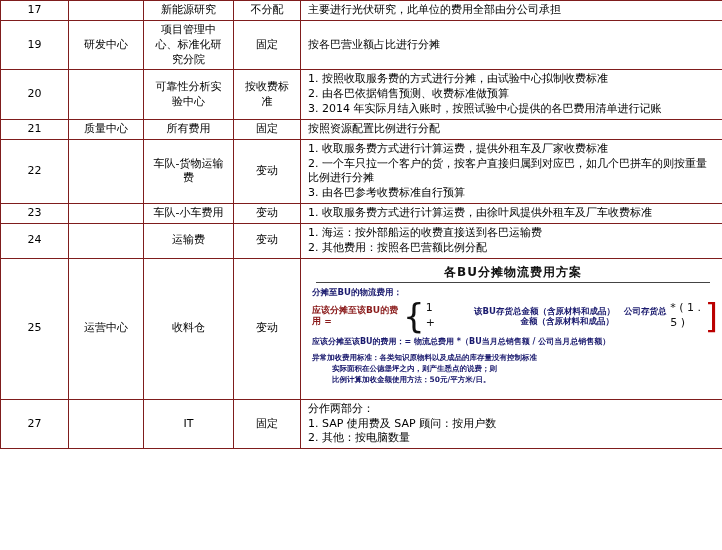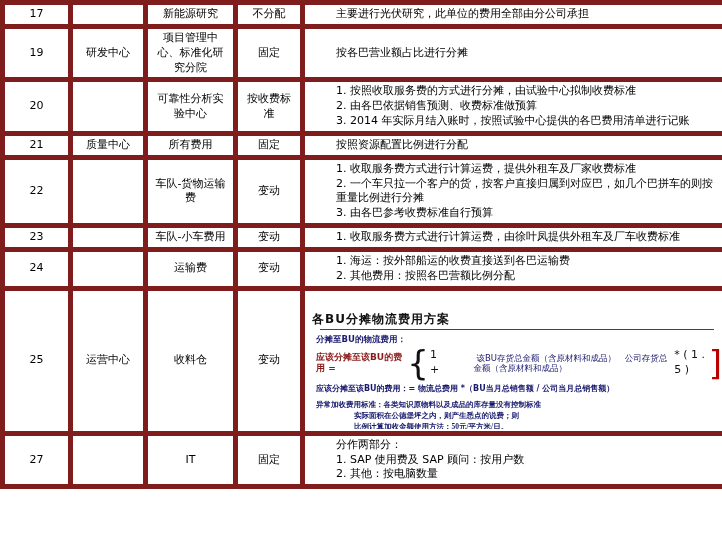--- a/index.html
+++ b/index.html
@@ -13,21 +13,21 @@
     font-family: "DejaVu Sans", "Liberation Sans", sans-serif;
     color: #000000;
     overflow: hidden;
   }
   table.sheet {
     border-collapse: collapse;
     table-layout: fixed;
     width: 722px;
   }
   table.sheet td {
-    border: 5px solid #7f1d1d;
+    border: 1px solid #7f1d1d;
     vertical-align: middle;
     padding: 2px 7px;
     font-size: 11px;
     line-height: 1.35;
   }
   col.c-no    { width: 68px; }
   col.c-ctr   { width: 75px; }
   col.c-item  { width: 90px; }
   col.c-type  { width: 67px; }
   col.c-desc  { width: 422px; }
@@ -48,39 +48,38 @@
   td.type {
     font-size: 11px;
   }
   td.desc {
     text-align: left;
     font-size: 11px;
     padding: 3px 5px;
   }
   td.desc div.line {
     white-space: normal;
-    margin-left: 24px;
   }
   
   .formula-box {
     position: relative;
     width: 410px;
     height: 135px;
     margin: 1px 0 0 0;
     background: #ffffff;
     overflow: hidden;
     font-family: "DejaVu Sans", "Liberation Sans", sans-serif;
   }
   .fb-title {
-    text-align: left;
+    text-align: center;
     font-size: 12px;
     font-weight: bold;
     color: #111;
     letter-spacing: 1px;
-    margin-top: 17px;
+    margin-top: 2px;
   }
   .fb-rule {
     width: 96%;
     height: 1px;
     background: #444;
     margin: 2px auto 4px auto;
   }
   .fb-sub {
     font-size: 8.5px;
     color: #1a1a6e;
@@ -105,23 +104,24 @@
     color: #111;
     margin: 0 1px;
   }
   .fb-onepl {
     font-size: 11px;
     color: #111;
     margin-right: 2px;
   }
   .fb-frac {
     display: inline-block;
+    text-align: center;
     font-size: 8.5px;
     color: #1a1a6e;
-    font-weight: normal;
+    font-weight: bold;
     line-height: 1.25;
     margin-left: 28px;
   }
   .fb-frac .num { padding: 0 3px; }
   .fb-frac .bar { border-top: 1px solid #1a1a6e; margin: 1px 0; }
   .fb-frac .den { padding: 0 3px; }
   .fb-tail {
     font-size: 11px;
     color: #111;
     margin-left: 2px;
@@ -138,21 +138,21 @@
     font-weight: bold;
     margin: 6px 0 0 4px;
   }
   .fb-note2 {
     font-size: 7.5px;
     color: #1a1a6e;
     font-weight: bold;
     margin: 5px 0 0 4px;
     line-height: 1.45;
   }
-  .fb-note2 .indent { display: block; margin-left: 38px; font-family: Liberation Serif, serif; }
+  .fb-note2 .indent { display: block; margin-left: 20px; }
 </style>
 </head>
 <body>
 
 <table class="sheet">
   <colgroup>
     <col class="c-no">
       <col class="c-ctr">
       <col class="c-item">
       <col class="c-type">

